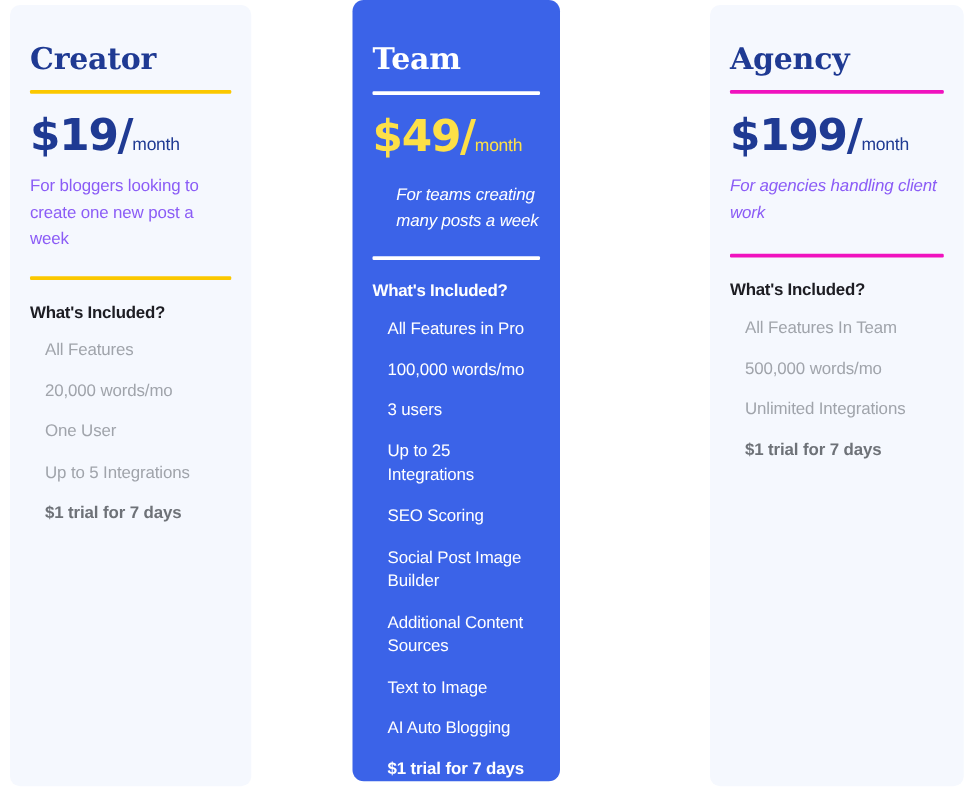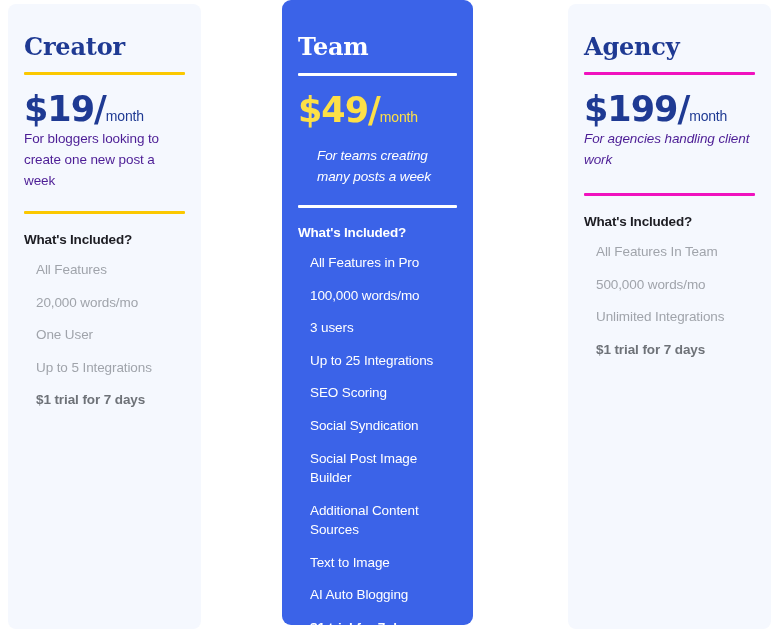--- a/index.html
+++ b/index.html
@@ -37,21 +37,21 @@
 
   .card--agency {
     left: 568px;
     width: 203px;
     height: 625px;
   }
 
   .card--featured {
     left: 282px;
     top: 0px;
-    width: 191px;
+    width: 166px;
     height: 625px;
     background: #3b63e8;
     border-radius: 9px;
   }
 
   .plan-name {
     font-family: "DejaVu Serif", serif;
     font-weight: bold;
     font-size: 24px;
     color: #1f3a93;
@@ -99,24 +99,24 @@
 
   .price-period {
     font-family: "Liberation Sans", sans-serif;
     font-size: 14px;
     font-weight: normal;
     letter-spacing: -0.2px;
     vertical-align: baseline;
   }
 
   .plan-desc {
-    margin-top: 0;
+    margin-top: 10px;
     font-size: 13.5px;
     line-height: 1.55;
-    color: #4c1d95;
+    color: #8b5cf6;
     letter-spacing: -0.1px;
   }
   .plan-desc--italic {
     font-style: italic;
   }
   .card--featured .plan-desc {
     color: #ffffff;
     margin-top: 16px;
     margin-left: 19px;
   }
@@ -204,21 +204,20 @@
     </div>
     <div class="plan-desc plan-desc--italic">For teams creating many posts a week</div>
     <div class="divider divider--lower"></div>
     <div class="included-title">What's Included?</div>
     <ul class="feature-list">
       <li class="feature-item">All Features in Pro</li>
       <li class="feature-item">100,000 words/mo</li>
       <li class="feature-item">3 users</li>
       <li class="feature-item">Up to 25 Integrations</li>
       <li class="feature-item">SEO Scoring</li>
-      <li class="feature-item">Social Syndication</li>
       <li class="feature-item">Social Post Image Builder</li>
       <li class="feature-item">Additional Content Sources</li>
       <li class="feature-item">Text to Image</li>
       <li class="feature-item">AI Auto Blogging</li>
       <li class="feature-item feature-item--strong">$1 trial for 7 days</li>
     </ul>
   </div>
 
   <div class="card card--agency">
     <div class="plan-name">Agency</div>

